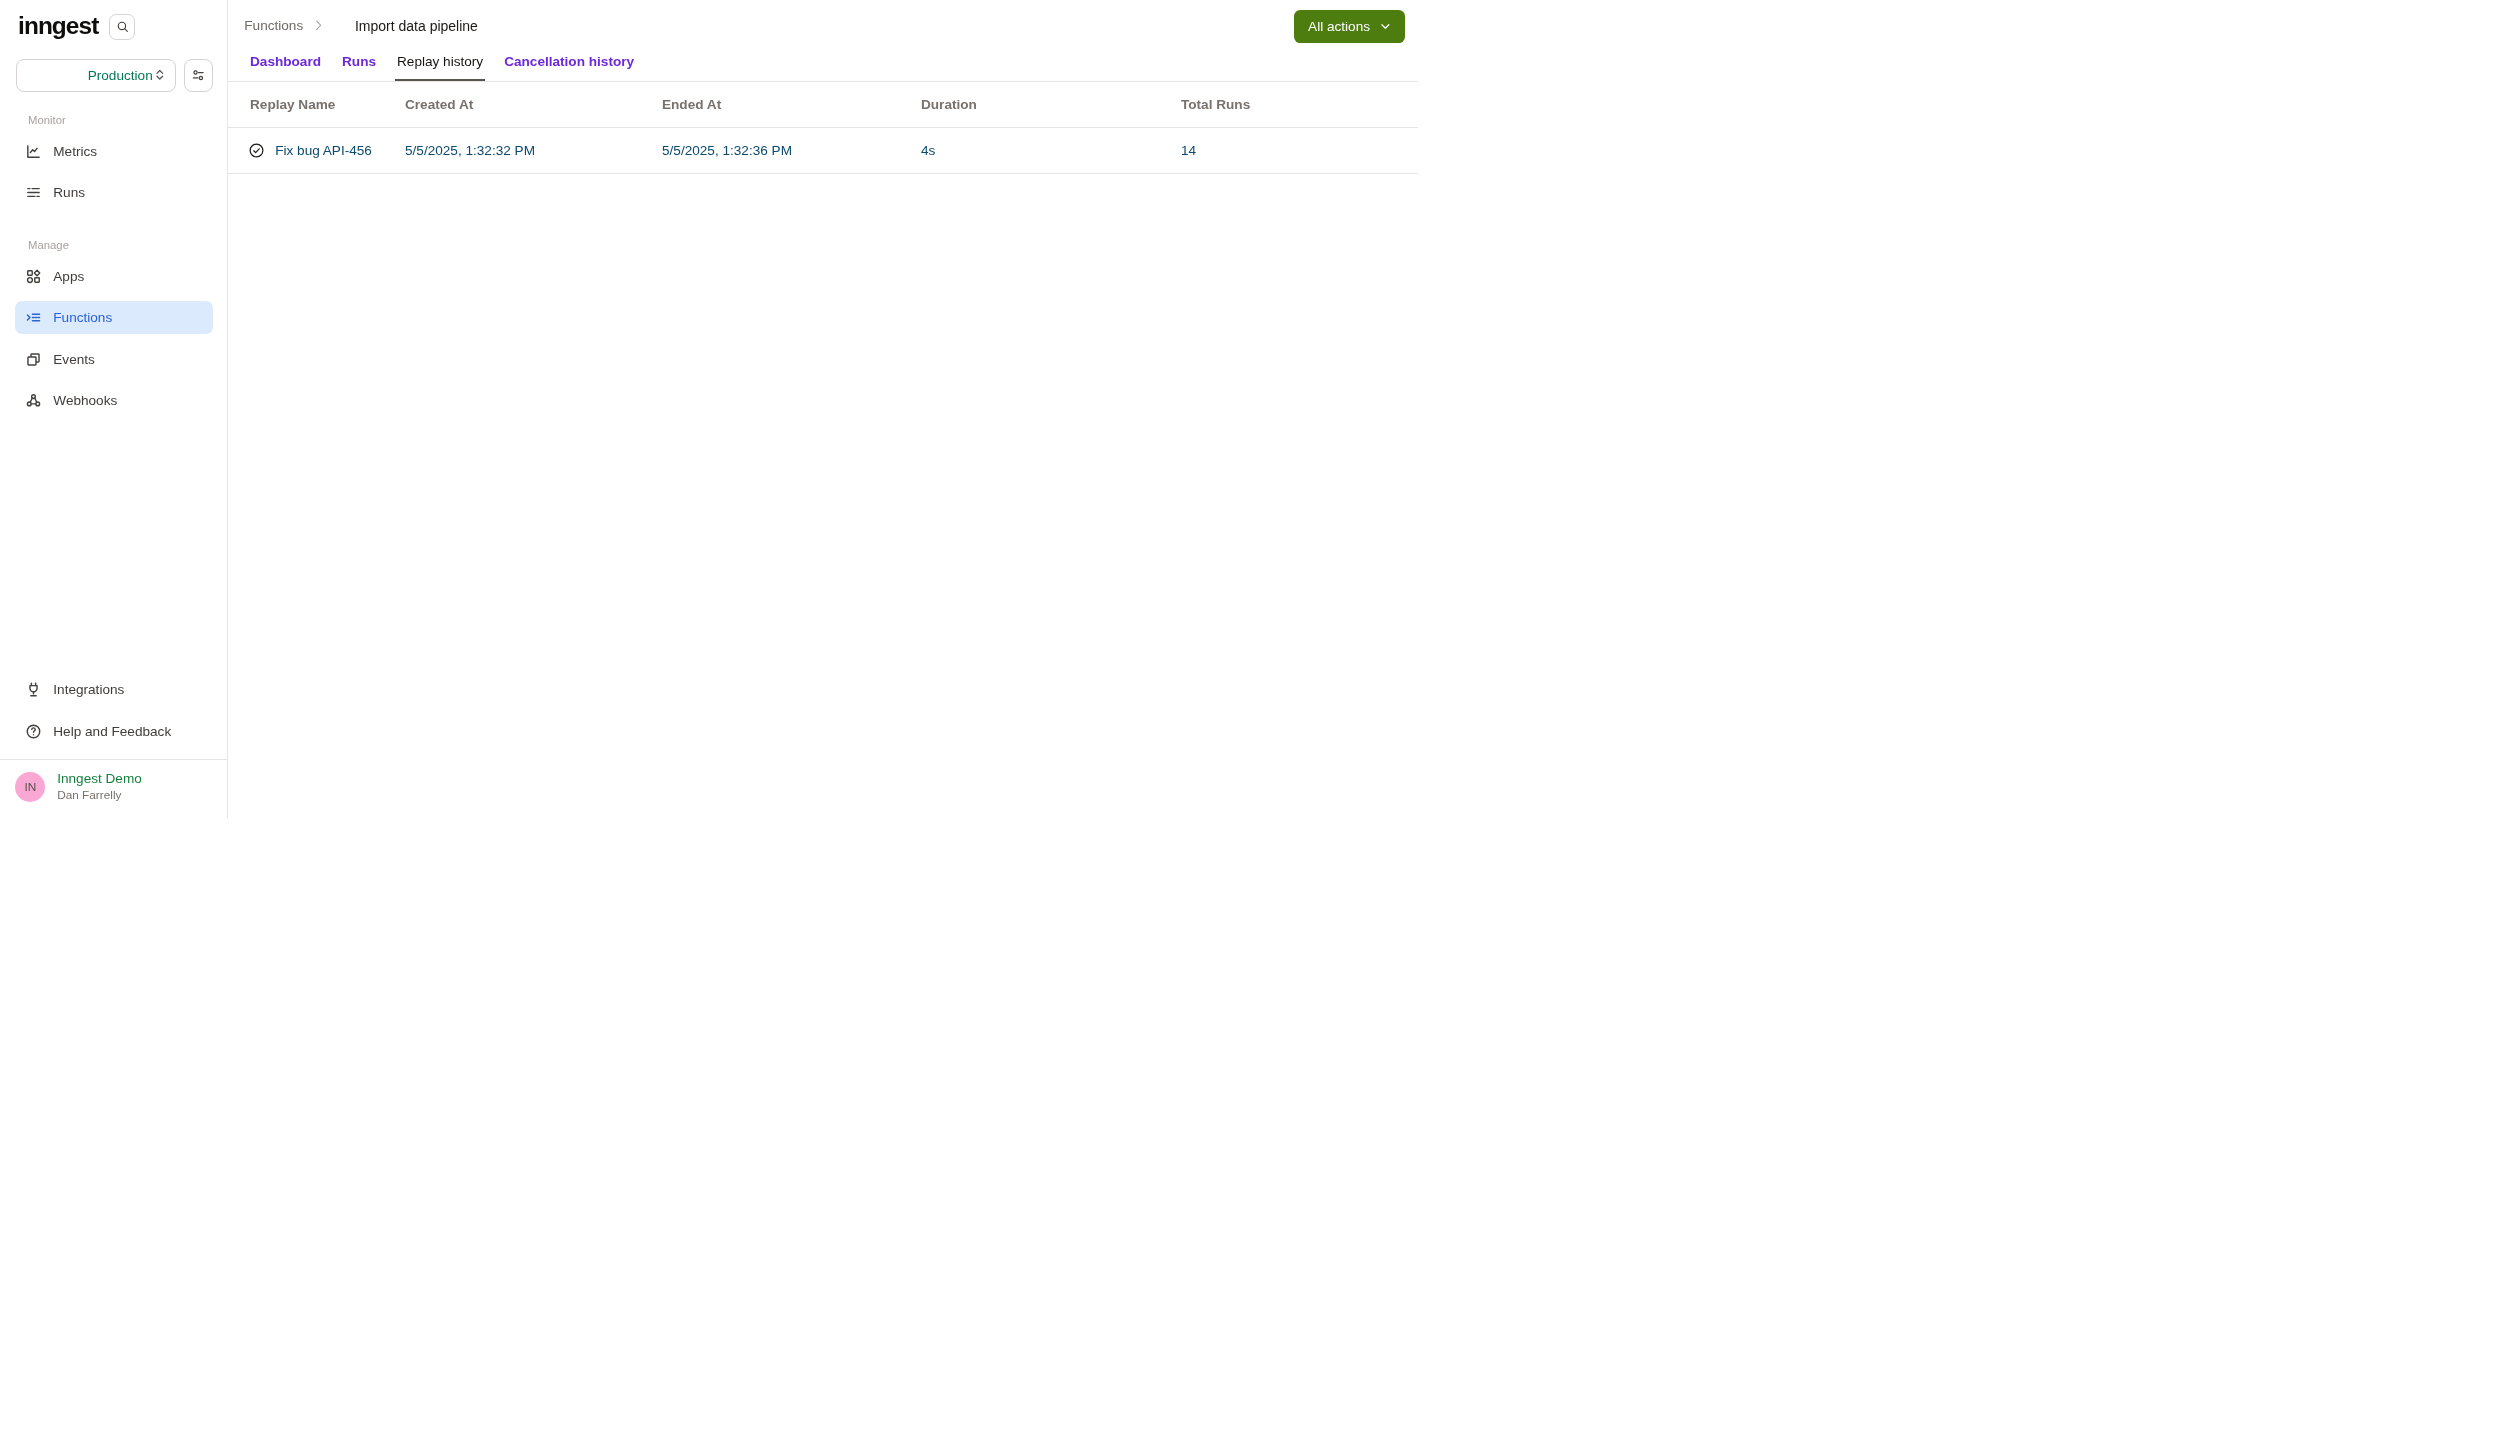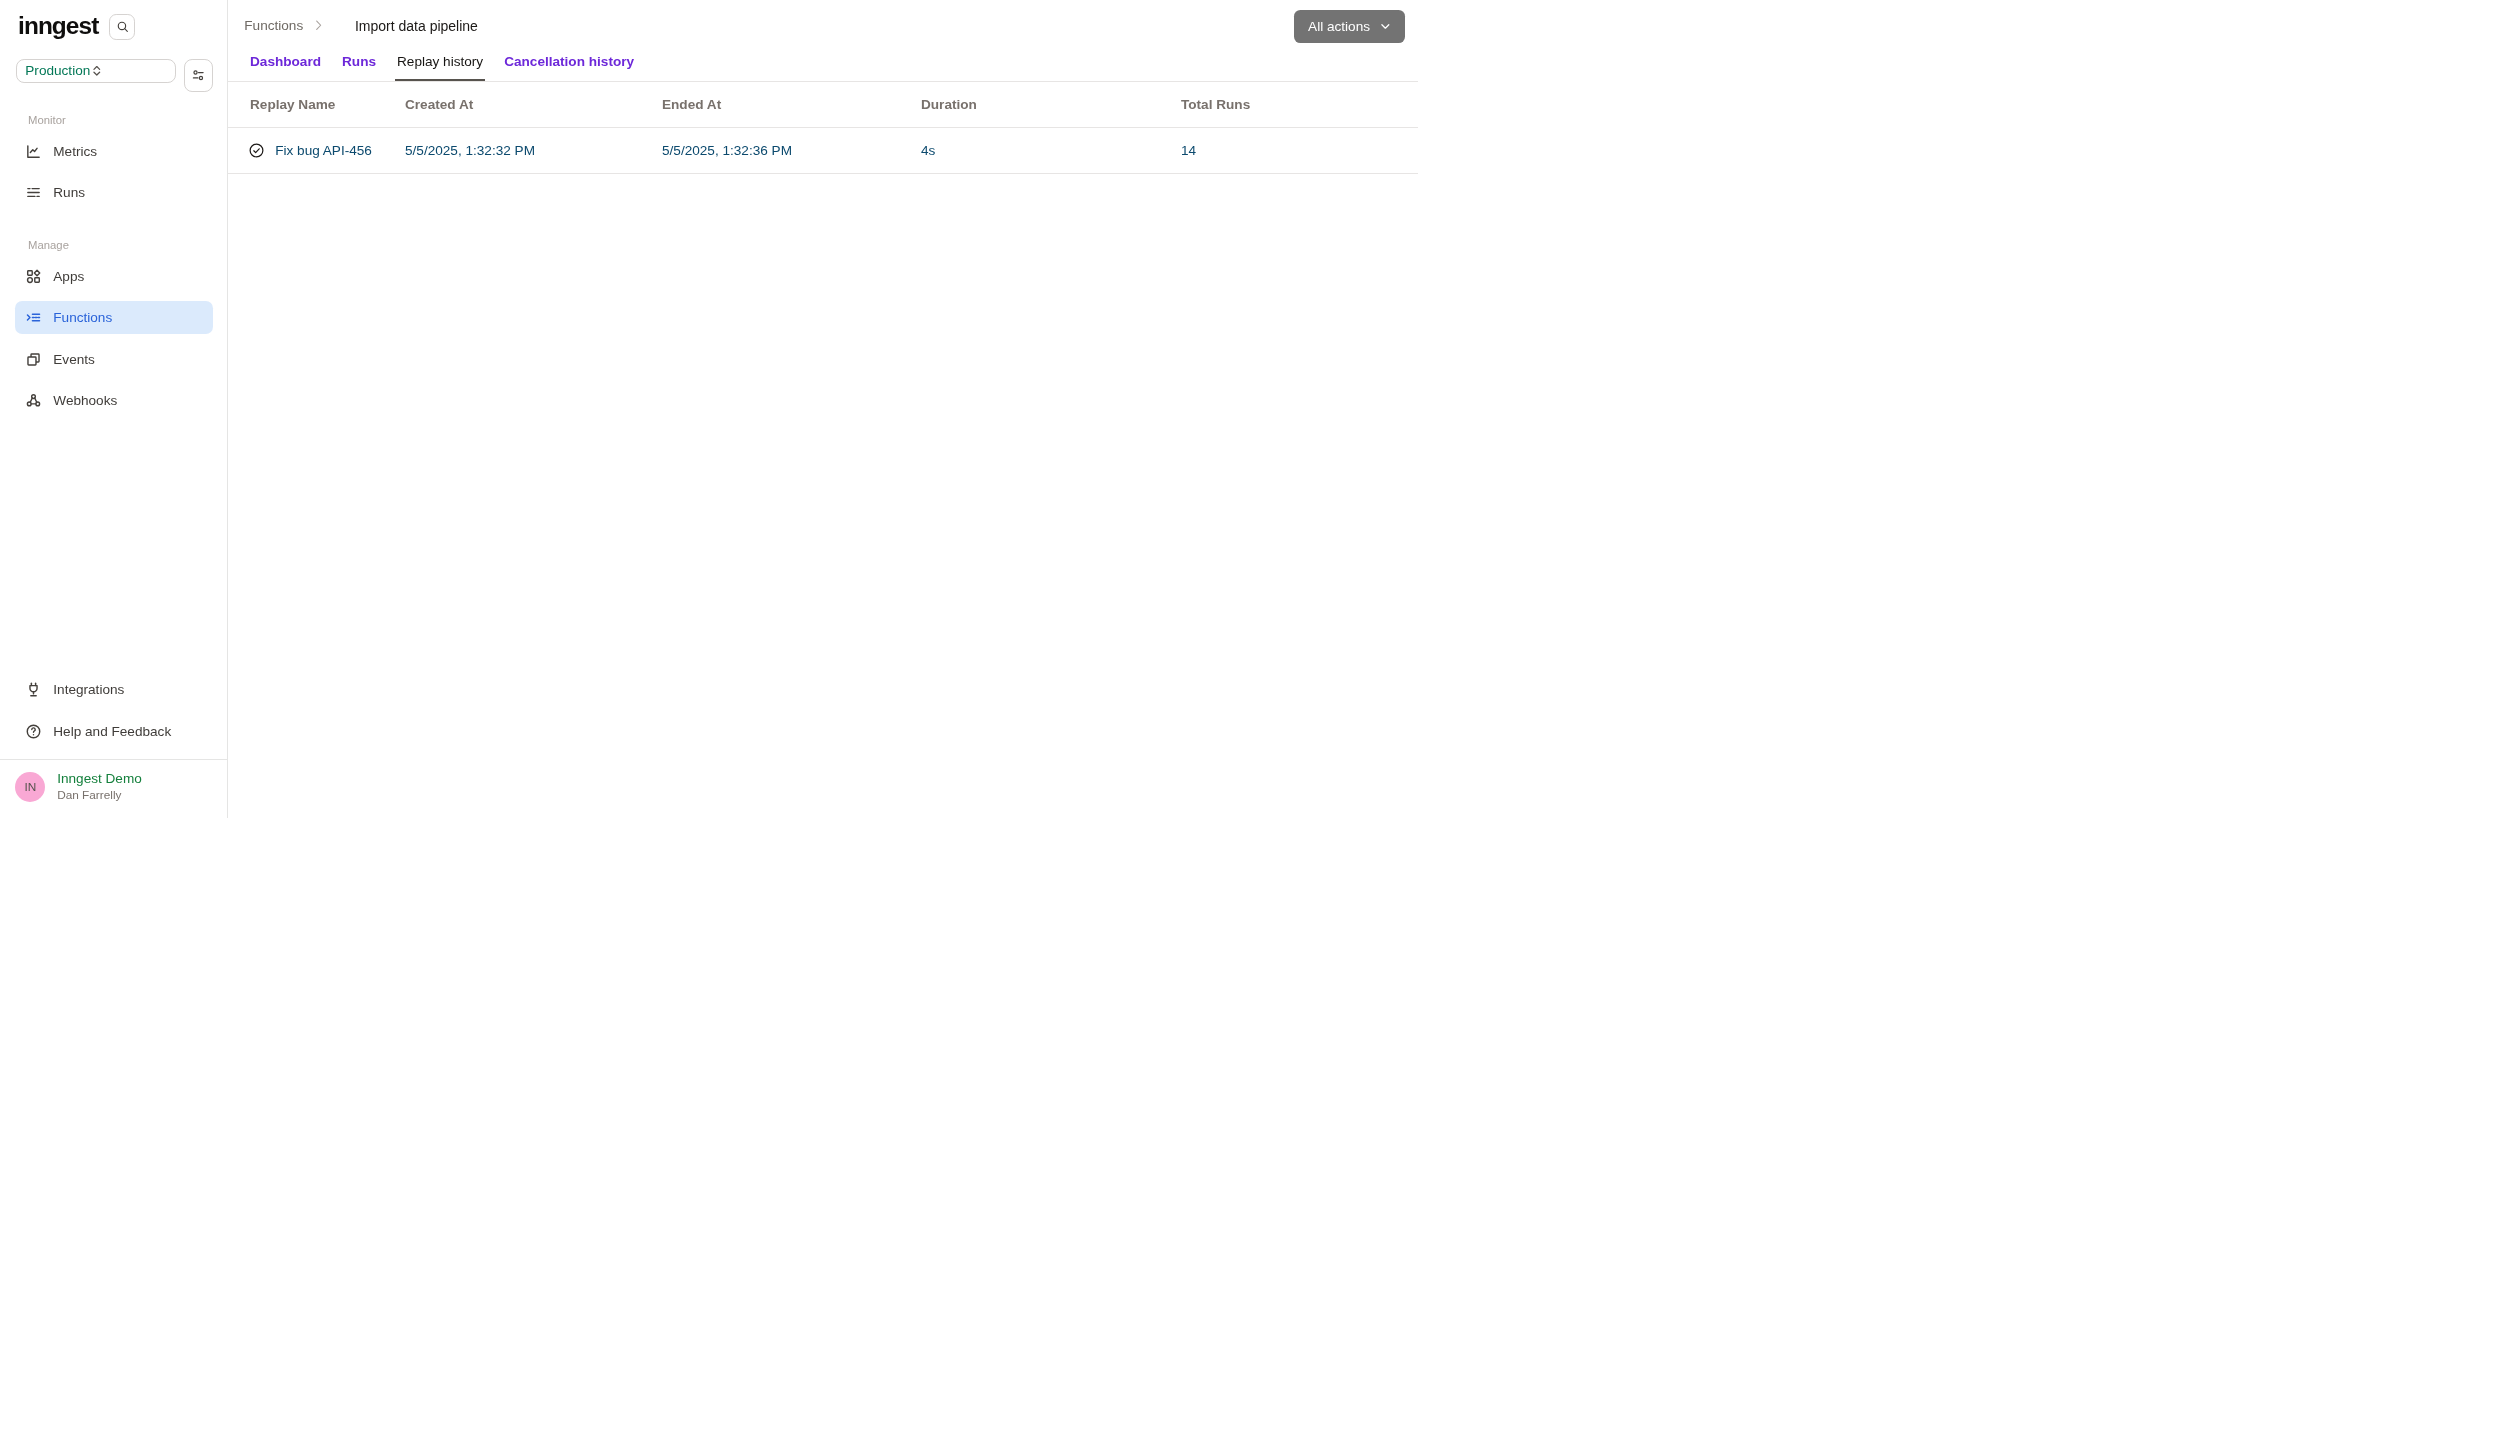--- a/index.html
+++ b/index.html
@@ -9,22 +9,22 @@
 
   
   .sidebar { width:228px; min-width:228px; height:100%; border-right:0.9px solid #e5e5e4;
     display:flex; flex-direction:column; background:#fff; }
   .side-pad { padding:0 14.5px; }
   .logo-row { display:flex; align-items:center; gap:11px; margin:13.6px 14.5px 0 18px; }
   .logo { font-size:24.4px; font-weight:800; letter-spacing:-0.9px; color:#0f0e0d; line-height:1; }
   .icon-btn { width:26px; height:26px; border:0.9px solid #d6d3d1; border-radius:7.2px;
     background:#fff; display:flex; align-items:center; justify-content:center; cursor:pointer; }
   .env-row { display:flex; gap:7.2px; margin:19px 14.5px 0 16.3px; }
-  .env-select { flex:1; height:24px; border:0.9px solid #d6d3d1; border-radius:8.1px;
-    display:flex; align-items:center; justify-content:flex-start; padding:0 9px 0 8px;
+  .env-select { flex:1; height:33px; border:0.9px solid #d6d3d1; border-radius:8.1px;
+    display:flex; align-items:center; justify-content:flex-end; padding:0 9px 0 8px;
     cursor:pointer; background:#fff; }
   .env-select span { font-size:13.6px; color:#047857; }
   .env-filter { width:29px; height:33px; border:0.9px solid #d6d3d1; border-radius:8.1px;
     background:#fff; display:flex; align-items:center; justify-content:center; cursor:pointer; }
   .nav-label { font-size:11.3px; color:#a8a29e; margin:0 0 9px 13.6px; }
   .nav-sec-monitor { margin-top:22.6px; }
   .nav-sec-manage { margin-top:22px; }
   .nav-item { height:33px; margin:0 0 8.1px 0; border-radius:7.2px; display:flex; align-items:center;
     gap:11.8px; padding:0 10px; cursor:pointer; color:#44403c; }
   .nav-item .lbl { font-size:13.6px; color:#3f3c39; }
@@ -40,21 +40,21 @@
   .user-org { font-size:13.6px; color:#15803d; font-weight:500; line-height:1.25; }
   .user-name { font-size:11.8px; color:#78716c; line-height:1.3; }
 
   
   .main { flex:1; display:flex; flex-direction:column; min-width:0; }
   .topbar { height:51px; display:flex; align-items:center; justify-content:space-between;
     padding:0 12.7px 0 16.3px; }
   .breadcrumb { display:flex; align-items:center; gap:8.1px; }
   .crumb-link { font-size:13.6px; color:#6f6a64; cursor:pointer; }
   .crumb-current { font-size:14px; color:#1c1917; font-weight:500; margin-left:21px; }
-  .actions-btn { background:#737373; color:#fff; border:none; border-radius:6.3px; height:33px;
+  .actions-btn { background:#4d7c0f; color:#fff; border:none; border-radius:6.3px; height:33px;
     padding:0 13.6px; font-size:13.6px; font-weight:500; display:flex; align-items:center; gap:9px;
     cursor:pointer; font-family:inherit; margin-top:1.8px; }
 
   .tabs { display:flex; gap:21px; padding-left:22px; border-bottom:0.9px solid #e7e5e4; height:31px; }
   .tab { position:relative; display:flex; align-items:flex-start; font-size:13.6px; color:#6d28d9;
     cursor:pointer; padding-top:2.7px;font-weight:bold; }
   .tab.active { color:#171513; font-weight:500; }
   .tab.active::after { content:""; position:absolute; left:-1.8px; right:-1.8px; bottom:0;
     height:2.3px; background:#57534e; }
 

